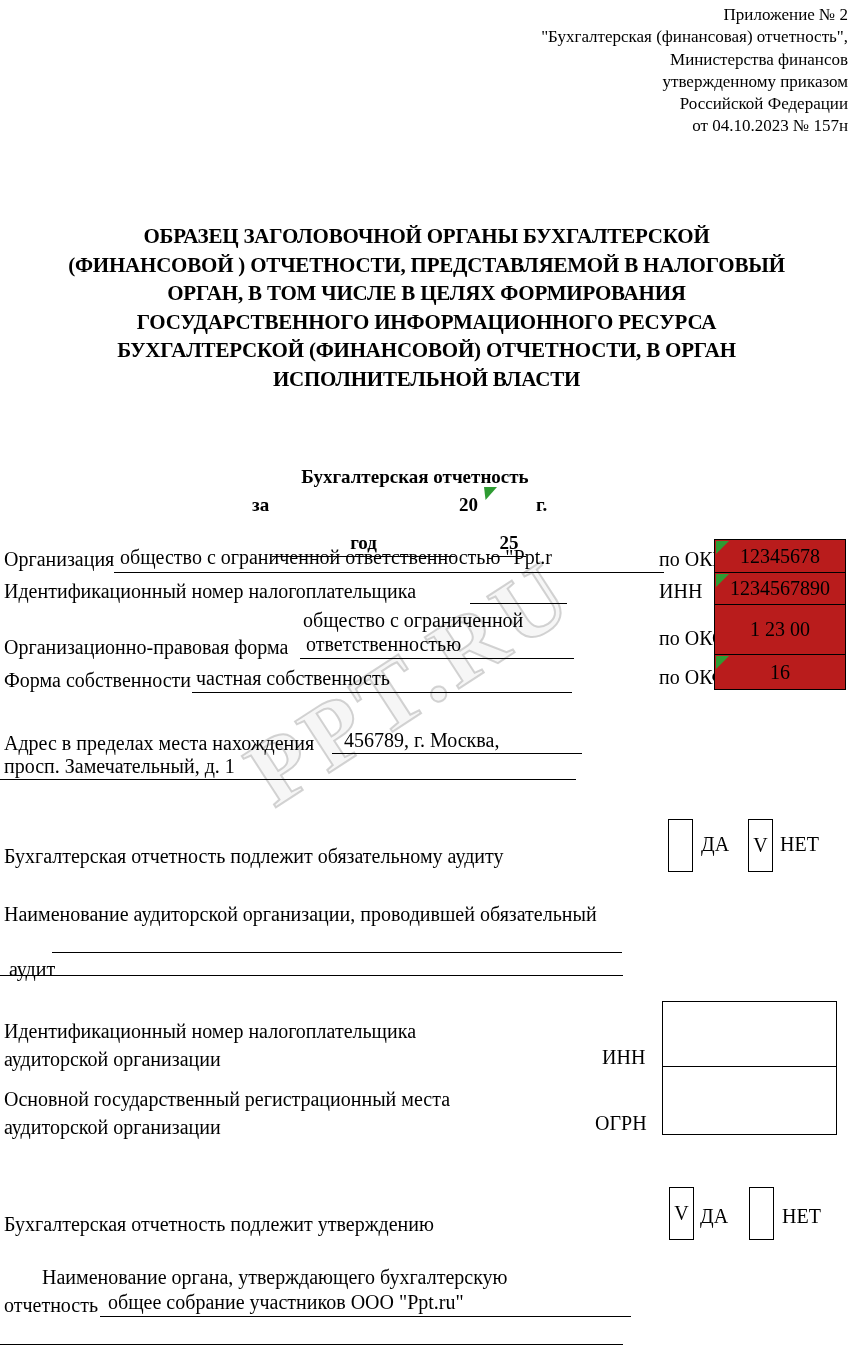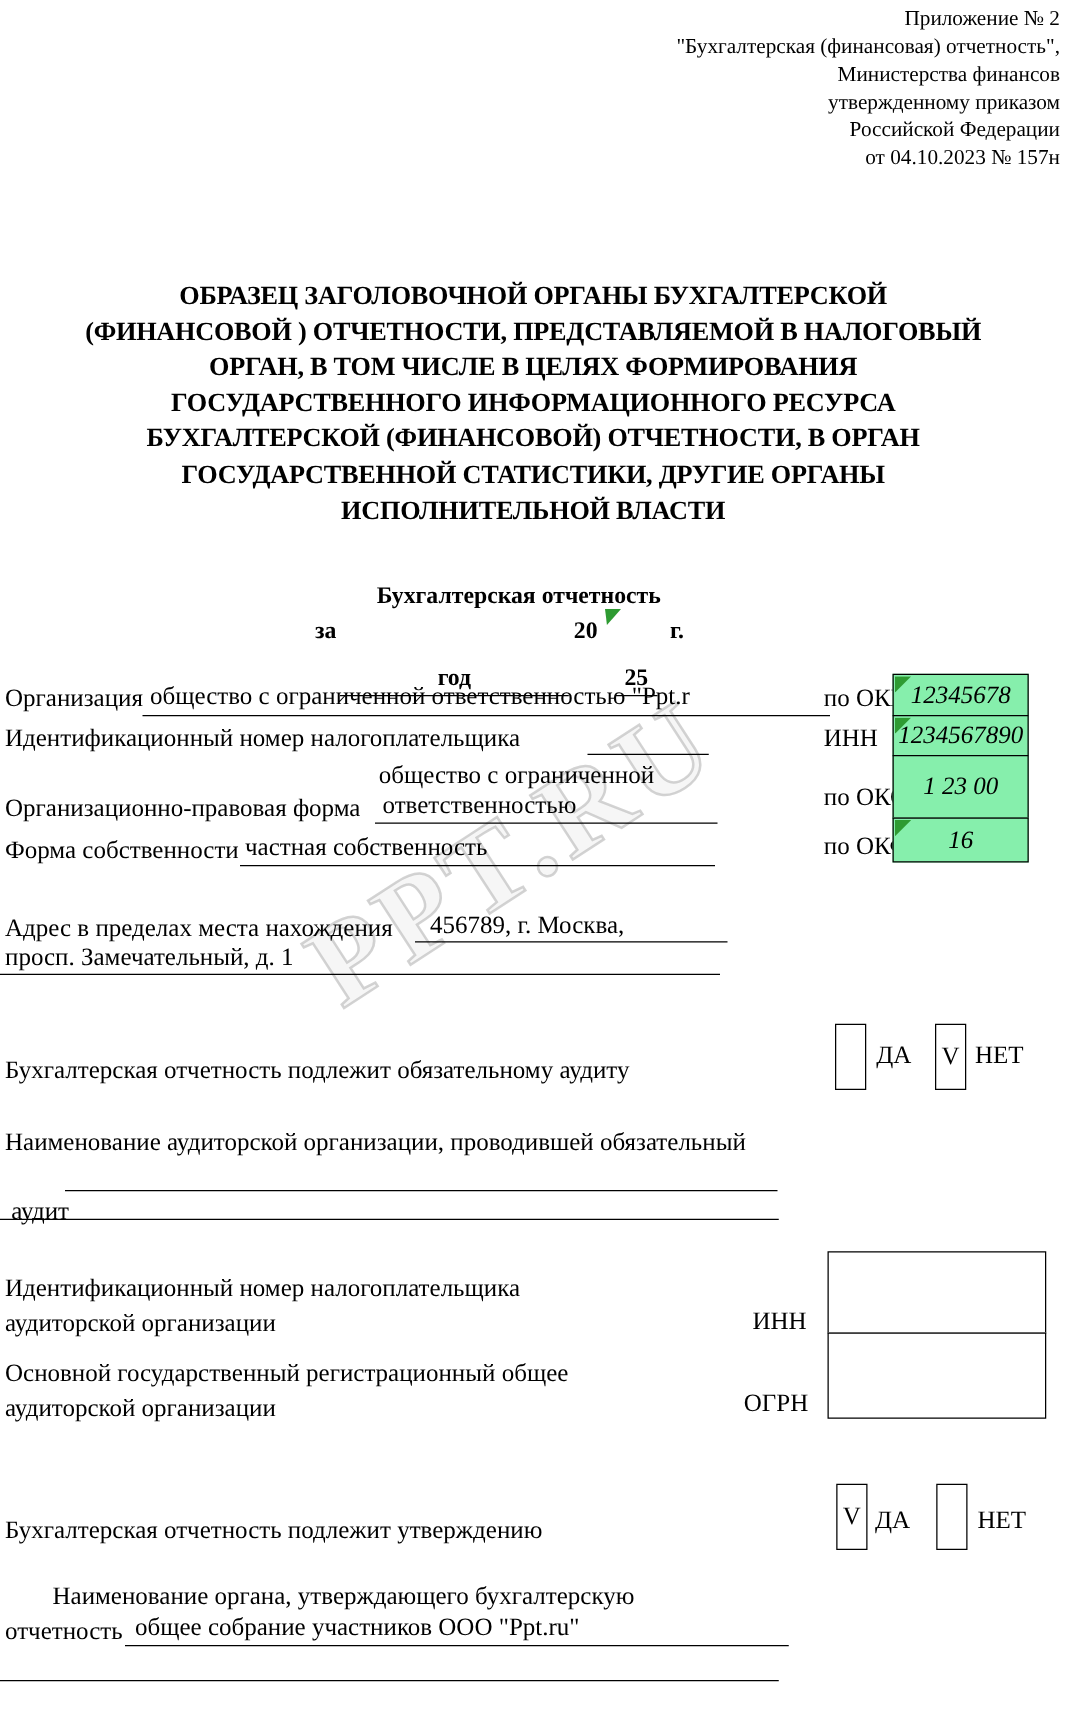--- a/index.html
+++ b/index.html
@@ -17,23 +17,23 @@
     font-weight:bold;font-size:21px;line-height:28.6px;letter-spacing:-0.2px;}
   
   .sub-head{left:230px;top:466px;width:370px;text-align:center;
     font-weight:bold;font-size:19px;}
   .sub-row{font-weight:bold;font-size:19px;}
   
   .ftext{font-size:20px;white-space:nowrap;}
   .ufield{border-bottom:1.5px solid #000;font-size:20px;white-space:nowrap;overflow:hidden;}
   .uline{border-bottom:1.5px solid #000;margin-top:40px;}
   
-  .codebox{width:109px;border:1px solid #000;box-sizing:border-box;
+  .codebox{width:132px;border:1px solid #000;box-sizing:border-box;
     display:flex;align-items:center;justify-content:center;
-    font-size:20px;position:relative;background:#86efac;font-style:italic;}
+    font-size:20px;position:relative;background:#b91c1c;}
   .codebox + .codebox{margin-top:-1px;}
   .flag{position:absolute;left:1px;top:1px;width:13px;height:13px;
     background:var(--flag-green,#2e9b32);
     clip-path:polygon(0 0,100% 0,0 100%);}
   .yearflag{width:13px;height:13px;background:var(--flag-green,#2e9b32);
     clip-path:polygon(0 0,100% 0,12% 100%);}
   
   .chk{width:25px;height:53px;border:1.5px solid #000;box-sizing:border-box;
     display:flex;align-items:center;justify-content:center;font-size:20px;background:#fff;}
   
@@ -61,21 +61,20 @@
     <div>Российской Федерации</div>
     <div>от 04.10.2023 № 157н</div>
   </div>
 
   <div class="abs doc-title">
     <div>ОБРАЗЕЦ ЗАГОЛОВОЧНОЙ ОРГАНЫ БУХГАЛТЕРСКОЙ</div>
     <div>(ФИНАНСОВОЙ ) ОТЧЕТНОСТИ, ПРЕДСТАВЛЯЕМОЙ В НАЛОГОВЫЙ</div>
     <div>ОРГАН, В ТОМ ЧИСЛЕ В ЦЕЛЯХ ФОРМИРОВАНИЯ</div>
     <div>ГОСУДАРСТВЕННОГО ИНФОРМАЦИОННОГО РЕСУРСА</div>
     <div>БУХГАЛТЕРСКОЙ (ФИНАНСОВОЙ) ОТЧЕТНОСТИ, В ОРГАН</div>
-    <div>ГОСУДАРСТВЕННОЙ СТАТИСТИКИ, ДРУГИЕ ОРГАНЫ</div>
     <div>ИСПОЛНИТЕЛЬНОЙ ВЛАСТИ</div>
   </div>
 
   <div class="abs sub-head">Бухгалтерская отчетность</div>
   <div class="abs sub-row" style="left:252px;top:494px;">за</div>
   <div class="abs sub-row uline" style="left:272px;top:492px;width:183px;height:24px;text-align:center;">год</div>
   <div class="abs sub-row" style="left:459px;top:494px;">20</div>
   <div class="abs yearflag" style="left:484px;top:487px;"></div>
   <div class="abs sub-row uline" style="left:492px;top:492px;width:34px;height:24px;text-align:center;">25</div>
   <div class="abs sub-row" style="left:536px;top:494px;">г.</div>
@@ -126,21 +125,21 @@
   <div class="abs ftext" style="left:780px;top:833px;">НЕТ</div>
 
   <div class="abs ftext" style="left:4px;top:903px;">Наименование аудиторской организации, проводившей обязательный</div>
   <div class="abs ftext" style="left:9px;top:931px;margin-top:27px;">аудит</div>
   <div class="abs ufield" style="left:52px;top:928px;width:570px;height:24px;"></div>
   <div class="abs ufield" style="left:0px;top:951px;width:623px;height:24px;"></div>
 
   <div class="abs ftext" style="left:4px;top:1020px;">Идентификационный номер налогоплательщика</div>
   <div class="abs ftext" style="left:4px;top:1048px;">аудиторской организации</div>
   <div class="abs ftext" style="left:602px;top:1046px;">ИНН</div>
-  <div class="abs ftext" style="left:4px;top:1088px;">Основной государственный регистрационный общее</div>
+  <div class="abs ftext" style="left:4px;top:1088px;">Основной государственный регистрационный места</div>
   <div class="abs ftext" style="left:4px;top:1116px;">аудиторской организации</div>
   <div class="abs ftext" style="left:595px;top:1112px;">ОГРН</div>
   <div class="abs" style="left:662px;top:1001px;">
     <div class="bigbox" style="height:66px;"></div>
     <div class="bigbox" style="height:69px;margin-top:-1px;"></div>
   </div>
 
   <div class="abs ftext" style="left:4px;top:1213px;">Бухгалтерская отчетность подлежит утверждению</div>
   <div class="abs chk" style="left:669px;top:1187px;">V</div>
   <div class="abs ftext" style="left:700px;top:1205px;">ДА</div>

